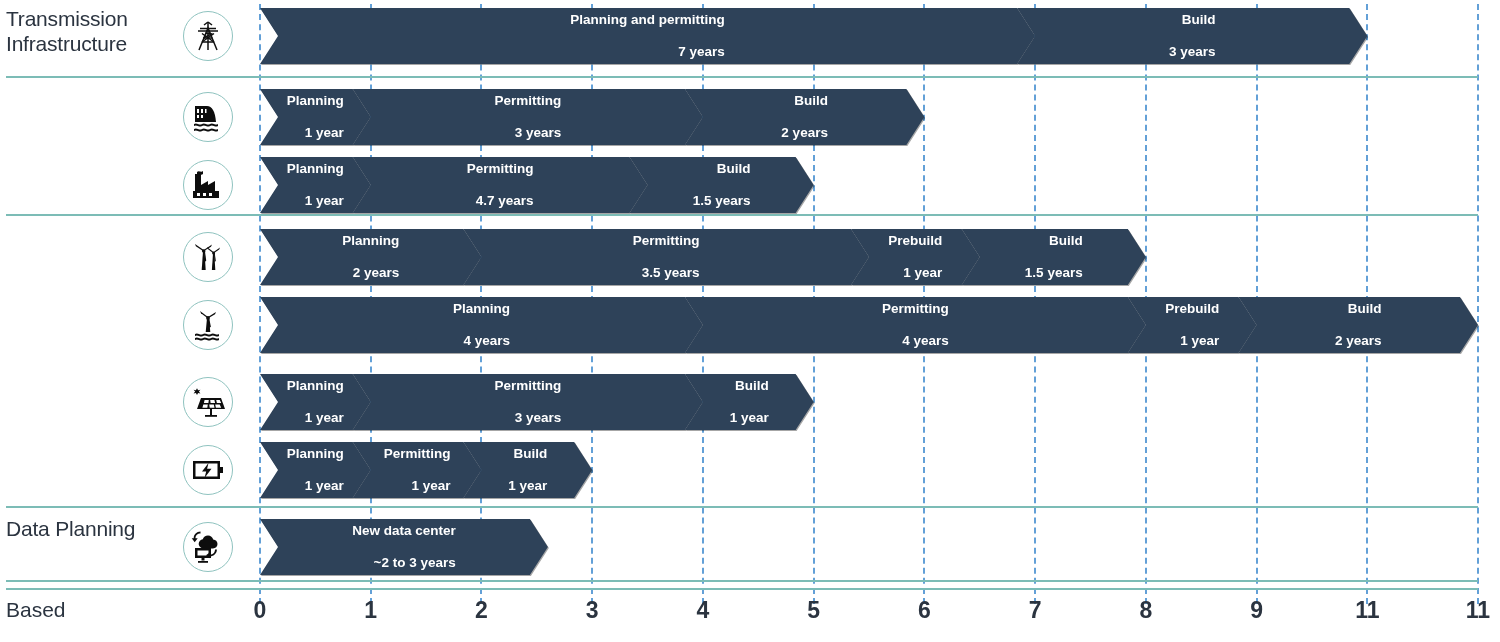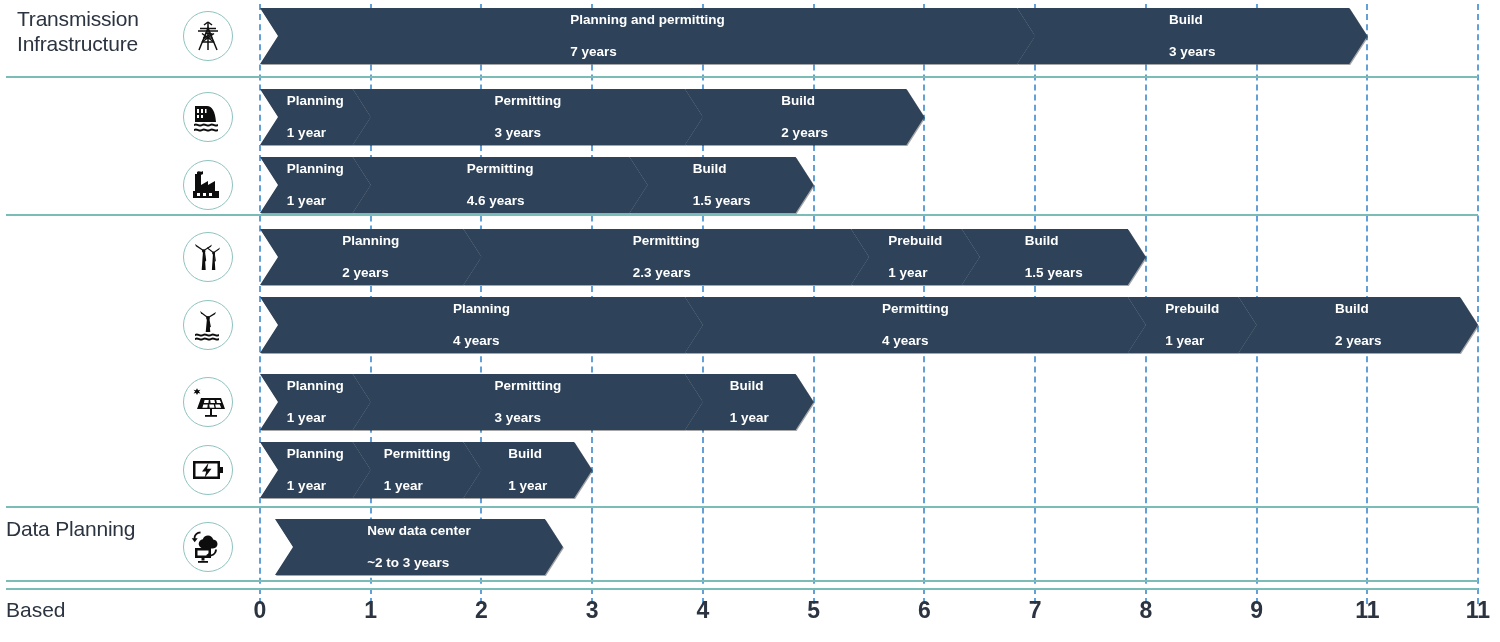--- a/index.html
+++ b/index.html
@@ -91,21 +91,21 @@
     width:22px;height:56px;
     pointer-events:none;
   }
   .seg-label{
     position:relative;
     z-index:2;
     color:#ffffff;
     font-size:13.5px;
     font-weight:700;
     line-height:16px;
-    text-align:left;
+    text-align:right;
     white-space:nowrap;
     padding:0 4px;
   }
   .seg-label .sub{font-weight:700;display:block;margin-top:16px;}
 
   
   .axis-line{
     position:absolute;
     left:6px;
     height:0;
@@ -141,21 +141,21 @@
     <div class="gridline" style="left: 923.38px;"></div>
     <div class="gridline" style="left: 1034.11px;"></div>
     <div class="gridline" style="left: 1144.84px;"></div>
     <div class="gridline" style="left: 1255.57px;"></div>
     <div class="gridline" style="left: 1366.3px;"></div>
     <div class="gridline" style="left: 1477.03px;"></div>
     <div class="sep" style="top: 76px; width: 1472px;"></div>
     <div class="sep" style="top: 214px; width: 1472px;"></div>
     <div class="sep" style="top: 506px; width: 1472px;"></div>
     <div class="sep" style="top: 580px; width: 1472px;"></div>
-    <div class="cat-label" style="top: 6px; margin-left: 11px;">Transmission
+    <div class="cat-label" style="top: 6px;">Transmission
 Infrastructure</div>
     <div class="icon-circle" style="top: 11px; left: 183px;">
       <svg width="32" height="32" viewBox="0 0 32 32" aria-hidden="true">
         <g stroke="#111" stroke-width="1.5" fill="none">
           <path d="M16 2 L16 30"></path>
           <path d="M7 30 L16 8 L25 30"></path>
           <path d="M10 22 L22 22 M11.5 18 L20.5 18 M13 13.5 L19 13.5"></path>
           <path d="M10 22 L22 13.5 M22 22 L10 13.5"></path>
           <path d="M11.5 18 L20.5 13.5"></path>
           <path d="M6 11 L26 11"></path>
@@ -208,21 +208,21 @@
         <path fill="#0d0d0d" d="M2 21 h26 v7 H2z"></path>
         <path fill="#fff" d="M6 23h3v3H6zm6 0h3v3h-3zm6 0h3v3h-3z"></path>
         <path fill="#0d0d0d" d="M6 2c2-2 4 1 6-1v3c-2 2-4-1-6 1z"></path>
       </svg>
     </div>
     <div class="bar" style="top: 157px; left: 260px;">
       <div class="seg first" style="width: 110.73px;">
         <div class="seg-label"><span>Planning</span><span class="sub">1 year</span></div>
       </div>
       <div class="seg mid" style="width: 294.825px;">
-        <div class="seg-label"><span>Permitting</span><span class="sub">4.6 years</span></div>
+        <div class="seg-label"><span>Permitting</span><span class="sub">4.7 years</span></div>
         <div class="joint"><svg width="22" height="56" viewBox="0 0 22 56">
             <path d="M1 1 L19 28 L1 55" fill="none" stroke="#ffffff" stroke-width="3.2" stroke-linejoin="miter"></path>
           </svg></div>
       </div>
       <div class="seg last" style="width: 184.095px;">
         <div class="seg-label"><span>Build</span><span class="sub">1.5 years</span></div>
         <div class="joint"><svg width="22" height="56" viewBox="0 0 22 56">
             <path d="M1 1 L19 28 L1 55" fill="none" stroke="#ffffff" stroke-width="3.2" stroke-linejoin="miter"></path>
           </svg></div>
       </div>
@@ -241,21 +241,21 @@
           <path d="M22.6 11 L29 6.5 l-.8 1.9 L23 12z"></path>
           <path d="M23 12.5 L23.5 21 l1.3-1 L23.8 12.3z"></path>
         </g>
       </svg>
     </div>
     <div class="bar" style="top: 229px; left: 260px;">
       <div class="seg first" style="width: 221.46px;">
         <div class="seg-label"><span>Planning</span><span class="sub">2 years</span></div>
       </div>
       <div class="seg mid" style="width: 405.555px;">
-        <div class="seg-label"><span>Permitting</span><span class="sub">2.3 years</span></div>
+        <div class="seg-label"><span>Permitting</span><span class="sub">3.5 years</span></div>
         <div class="joint"><svg width="22" height="56" viewBox="0 0 22 56">
             <path d="M1 1 L19 28 L1 55" fill="none" stroke="#ffffff" stroke-width="3.2" stroke-linejoin="miter"></path>
           </svg></div>
       </div>
       <div class="seg mid" style="width: 128.73px;">
         <div class="seg-label"><span>Prebuild</span><span class="sub">1 year</span></div>
         <div class="joint"><svg width="22" height="56" viewBox="0 0 22 56">
             <path d="M1 1 L19 28 L1 55" fill="none" stroke="#ffffff" stroke-width="3.2" stroke-linejoin="miter"></path>
           </svg></div>
       </div>
@@ -362,21 +362,21 @@
         <g fill="#0d0d0d">
           <path d="M17 4.5c2.6 0 4.7 1.8 5.2 4.1 2.4.1 4.3 2 4.3 4.4 0 2.5-2 4.4-4.5 4.4h-9.6c-2.6 0-4.7-2-4.7-4.6 0-2.4 1.8-4.3 4.1-4.6.6-2.2 2.7-3.7 5.2-3.7z"></path>
           <path d="M4 17 h16 v10 H4z M6.5 19.5v5h11v-5z" fill-rule="evenodd"></path>
           <path d="M10.5 27 h3 v2.5h-3z"></path>
           <path d="M7 30 h10 v1.8H7z"></path>
           <path d="M9.5 2.5c-3 0-5 2-5 4.8h2.2l-3 4-3-4h2C2.7 3.6 5.6.6 9.5.6z"></path>
           <path d="M24 18.5c0 3-2 5-5 5v-2.2l-4 3 4 3v-2c3.9 0 6.9-2.9 6.9-6.8z"></path>
         </g>
       </svg>
     </div>
-    <div class="bar" style="top: 519px; left: 275px;">
+    <div class="bar" style="top: 519px; left: 260px;">
       <div class="seg only" style="width: 287.898px;">
         <div class="seg-label"><span>New data center</span><span class="sub">~2 to 3 years</span></div>
       </div>
     </div>
     <div class="axis-line" style="top: 588px; width: 1472px;"></div>
     <div class="axis-title" style="top: 598px;">Based</div>
     <div class="tick-label" style="left: 260px; top: 597px;">0</div>
     <div class="tick-label" style="left: 370.73px; top: 597px;">1</div>
     <div class="tick-label" style="left: 481.46px; top: 597px;">2</div>
     <div class="tick-label" style="left: 592.19px; top: 597px;">3</div>

